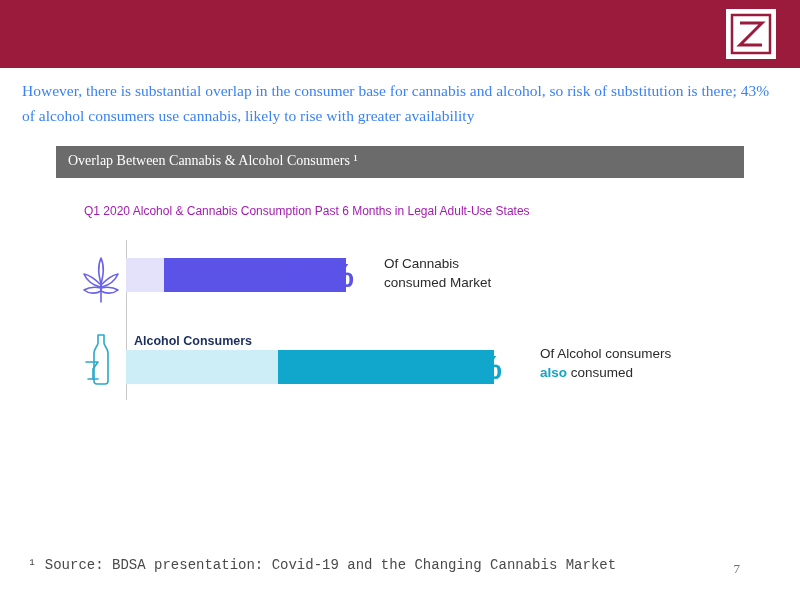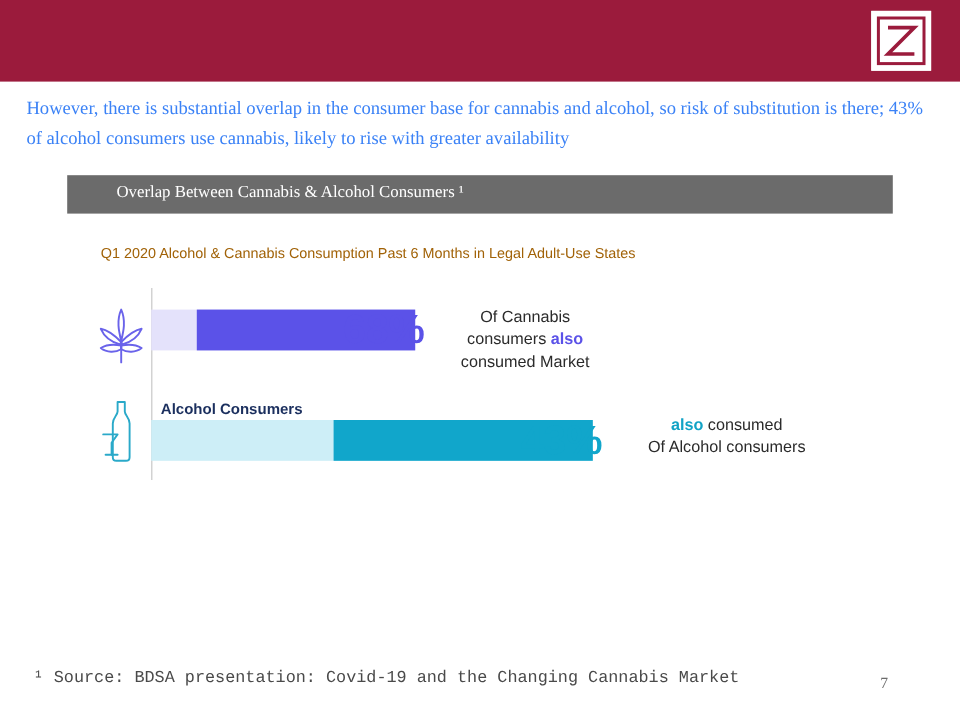--- a/index.html
+++ b/index.html
@@ -73,28 +73,27 @@
     background: #6b6b6b;
   }
   .exhibit-title {
     position: absolute;
     left: 12px;
     top: 7px;
     font-family: "Liberation Serif", serif;
     font-size: 14px;
     color: #ffffff;
     white-space: nowrap;
-    margin-left: 29px;
   }
   .exhibit-sub {
     position: absolute;
     left: 28px;
     top: 58px;
     font-size: 12px;
-    color: #a16207;
+    color: #a21caf;
     white-space: nowrap;
   }
 
   
   .axis-line {
     position: absolute;
     left: 70px;
     top: 94px;
     width: 1px;
     height: 160px;
@@ -125,21 +124,20 @@
     font-weight: bold;
     white-space: nowrap;
     line-height: 34px;
   }
   .bar-desc {
     position: absolute;
     font-size: 13.5px;
     line-height: 19px;
     color: #2b2b2b;
     white-space: nowrap;
-    text-align: center;
   }
   .hl-purple { color: #5b52e8; font-weight: bold; }
   .hl-teal { color: #12a3c6; font-weight: bold; }
 
   
   .icon-cannabis {
     position: absolute;
     left: 22px;
     top: 108px;
   }
@@ -216,34 +214,33 @@
     </div>
 
     <div class="bar-group">
       <div class="bar-label" style="left:78px; top:96px;margin-top:33px;">Cannabis Consumers</div>
       <div class="bar-track" style="left:70px; top:112px; width:220px; background:#e4e2fb;">
         <div class="bar-fill" style="left:38px; width:182px; background:#5b52e8;"></div>
       </div>
       <div class="bar-pct hl-purple" style="left:230px; top:112px; color:#5b52e8;">68%</div>
       <div class="bar-desc" style="left:328px; top:108px;">
         <div>Of Cannabis</div>
-        <div><span>consumers </span><span class="hl-purple">also</span></div>
         <div>consumed Market</div>
       </div>
     </div>
 
     <div class="bar-group">
       <div class="bar-label" style="left:78px; top:188px;">Alcohol Consumers</div>
       <div class="bar-track" style="left:70px; top:204px; width:368px; background:#cdeef7;">
         <div class="bar-fill" style="left:152px; width:216px; background:#11a6cb;"></div>
       </div>
       <div class="bar-pct hl-teal" style="left:378px; top:204px; color:#11a6cb;text-align:right;">43%</div>
       <div class="bar-desc" style="left:484px; top:198px;">
+        <div>Of Alcohol consumers</div>
         <div><span class="hl-teal">also</span><span> consumed</span></div>
-        <div>Of Alcohol consumers</div>
       </div>
     </div>
 
   </div>
 
   <div class="footnote">¹ Source: BDSA presentation: Covid-19 and the Changing Cannabis Market</div>
   <div class="page-num">7</div>
 
 </div>
 

